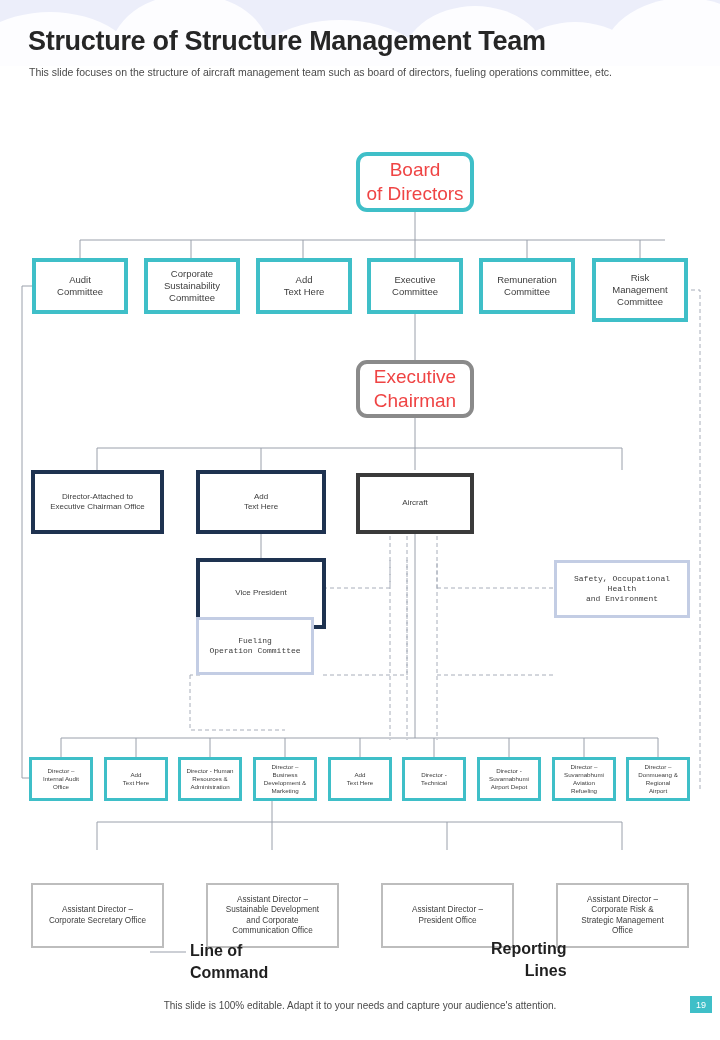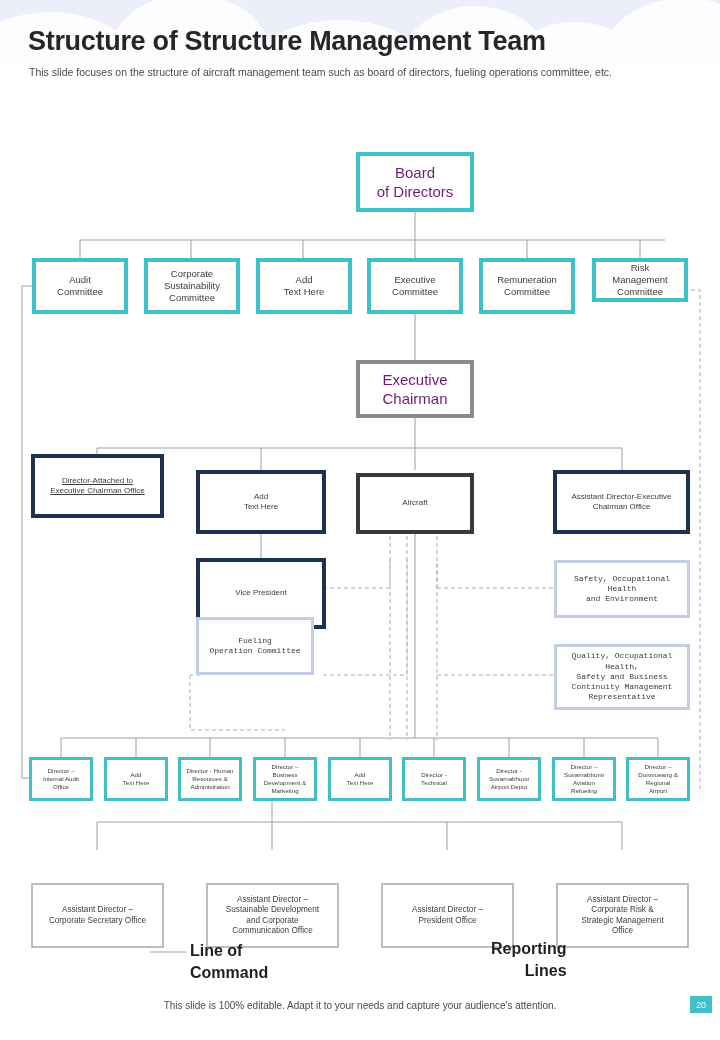--- a/index.html
+++ b/index.html
@@ -38,21 +38,21 @@
   .node span { display:block; padding:0 4px; }
 
   .bd-teal   { border:4px solid #3fbfc8; }
   .bd-gray   { border:4px solid #8a8a8a; }
   .bd-navy   { border:4px solid #1e3250; }
   .bd-dark   { border:4px solid #3a3a3a; }
   .bd-pale   { border:3px solid #c3cde4;font-family:Liberation Mono, monospace; }
   .bd-ltgray { border:2px solid #bdbdbd;margin-top:33px; }
   .bd-tealsm { border:3px solid #3fbfc8; }
 
-  .f-big   { font-size:15px; color:#701a75; }
+  .f-big   { font-size:19px; color:#ef4444;border-radius:11px; }
   .f-mid   { font-size:9.5px; }
   .f-sm    { font-size:8px; }
   .f-xs    { font-size:6.2px; }
   .f-note  { font-size:8.2px; }
 
   
   .legend-label {
     position:absolute; font-size:16px; font-weight:bold;
     color:#1f1f1f; line-height:1.35; z-index:4;
   }
@@ -169,53 +169,47 @@
   </div>
   <div class="node bd-teal f-mid" style="left:256px; top:258px; width:96px; height:56px;">
     <span>Add<br>Text Here</span>
   </div>
   <div class="node bd-teal f-mid" style="left:367px; top:258px; width:96px; height:56px;">
     <span>Executive<br>Committee</span>
   </div>
   <div class="node bd-teal f-mid" style="left:479px; top:258px; width:96px; height:56px;">
     <span>Remuneration<br>Committee</span>
   </div>
-  <div class="node bd-teal f-mid" style="left:592px; top:258px; width:96px; height:44px;">
+  <div class="node bd-teal f-mid" style="left:592px; top:258px; width:96px; height:64px;">
     <span>Risk<br>Management<br>Committee</span>
   </div>
 
   <div class="node bd-gray f-big" style="left:356px; top:360px; width:118px; height:58px;">
     <span>Executive<br>Chairman</span>
   </div>
 
-  <div class="node bd-navy f-sm" style="left:31px; top:454px; width:133px; height:64px;text-decoration:underline;">
+  <div class="node bd-navy f-sm" style="left:31px; top:470px; width:133px; height:64px;">
     <span>Director-Attached to<br>Executive Chairman Office</span>
   </div>
   <div class="node bd-navy f-sm" style="left:196px; top:470px; width:130px; height:64px;">
     <span>Add<br>Text Here</span>
   </div>
   <div class="node bd-dark f-sm" style="left:356px; top:473px; width:118px; height:61px;">
     <span>Aircraft</span>
   </div>
-  <div class="node bd-navy f-sm" style="left:553px; top:470px; width:137px; height:64px;">
-    <span>Assistant Director-Executive<br>Chairman Office</span>
-  </div>
 
   <div class="node bd-navy f-sm" style="left:196px; top:558px; width:130px; height:71px;text-align:center;">
     <span>Vice President</span>
   </div>
   <div class="node bd-pale f-sm" style="left:554px; top:560px; width:136px; height:58px;">
     <span>Safety, Occupational Health<br>and Environment</span>
   </div>
   <div class="node bd-pale f-sm" style="left:196px; top:617px; width:118px; height:58px;">
     <span>Fueling<br>Operation  Committee</span>
   </div>
-  <div class="node bd-pale f-sm" style="left:554px; top:644px; width:136px; height:66px;">
-    <span>Quality, Occupational Health,<br>Safety and Business<br>Continuity Management<br>Representative</span>
-  </div>
 
   <div class="node bd-tealsm f-xs" style="left:29px; top:757px; width:64px; height:44px;">
     <span>Director –<br>Internal Audit<br>Office</span>
   </div>
   <div class="node bd-tealsm f-xs" style="left:104px; top:757px; width:64px; height:44px;">
     <span>Add<br>Text Here</span>
   </div>
   <div class="node bd-tealsm f-xs" style="left:178px; top:757px; width:64px; height:44px;">
     <span>Director - Human<br>Resources &amp;<br>Administration</span>
   </div>
@@ -248,15 +242,15 @@
     <span>Assistant Director –<br>President Office</span>
   </div>
   <div class="node bd-ltgray f-note" style="left:556px; top:850px; width:133px; height:65px;">
     <span>Assistant Director –<br>Corporate Risk &amp;<br>Strategic Management<br>Office</span>
   </div>
 
   <div class="legend-label" style="left:190px; top:940px;">Line of<br>Command</div>
   <div class="legend-label" style="left:491px; top:938px;text-align:right;">Reporting<br>Lines</div>
 
   <div class="footer-text">This slide is 100% editable. Adapt it to your needs and capture your audience's attention.</div>
-  <div class="page-badge">20</div>
+  <div class="page-badge">19</div>
 
 </div>
 
 </body></html>

